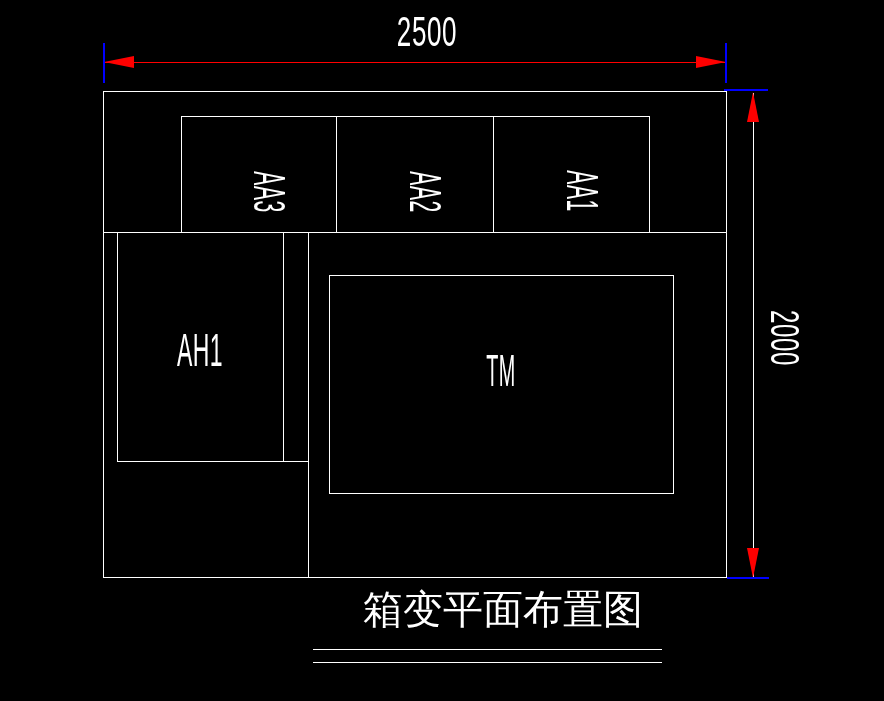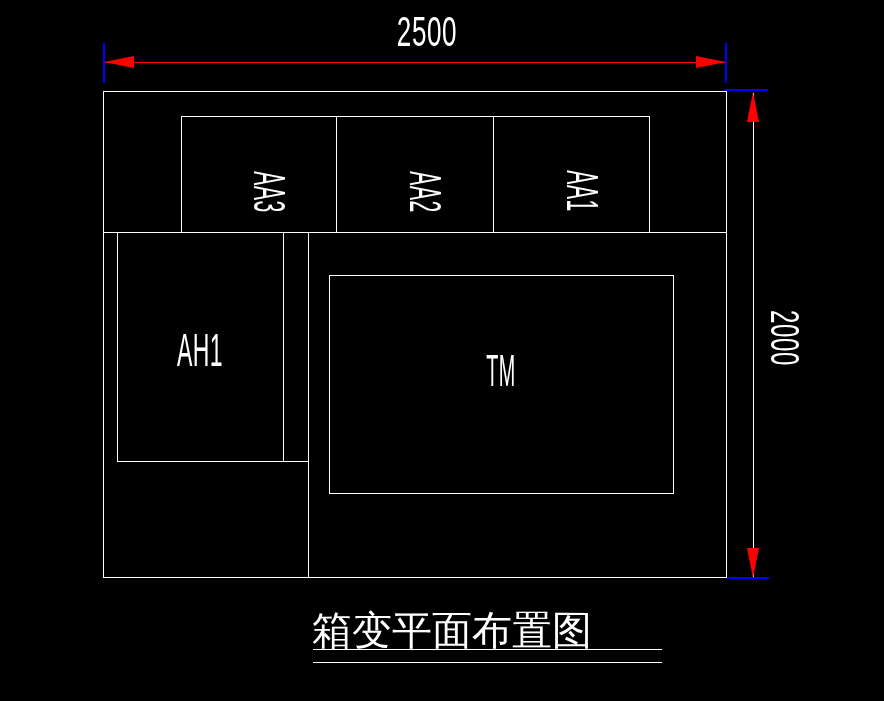--- a/index.html
+++ b/index.html
@@ -58,17 +58,17 @@
   <div class="ln blue" style="left:103px;top:43px;width:2px;height:40px;"></div>
   <div class="ln blue" style="left:725px;top:43px;width:2px;height:40px;"></div>
 
   <div class="cadtext dim-v" style="left:785px;top:338px;">2000</div>
   <div class="ln" style="left:753px;top:93px;width:1px;height:485px;"></div>
   <div class="arr arr-up" style="left:747px;top:92px;"></div>
   <div class="arr arr-down" style="left:747px;top:548px;"></div>
   <div class="ln blue" style="left:724px;top:89px;width:44px;height:2px;"></div>
   <div class="ln blue" style="left:727px;top:577px;width:42px;height:2px;"></div>
 
-  <div class="cadtext title" style="left:452px;top:609px;margin-top:21px;">箱变平面布置图</div>
+  <div class="cadtext title" style="left:503px;top:609px;">箱变平面布置图</div>
   <div class="ln" style="left:313px;top:649px;width:349px;height:1px;"></div>
   <div class="ln" style="left:313px;top:662px;width:349px;height:1px;"></div>
 
 </div>
 
 </body></html>

